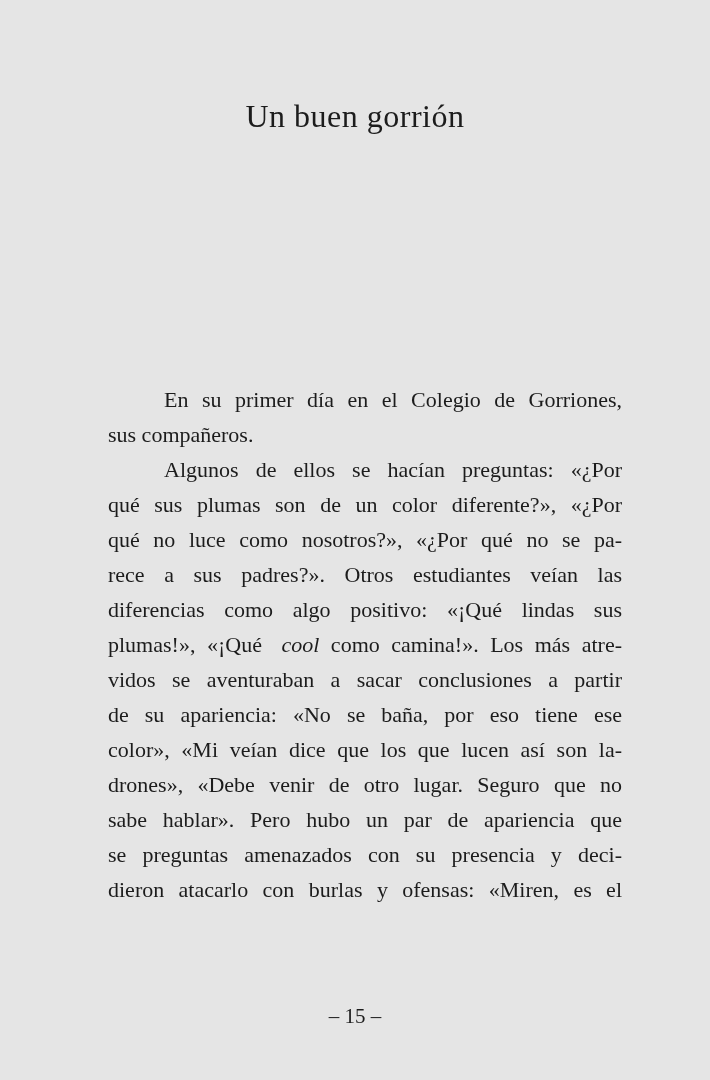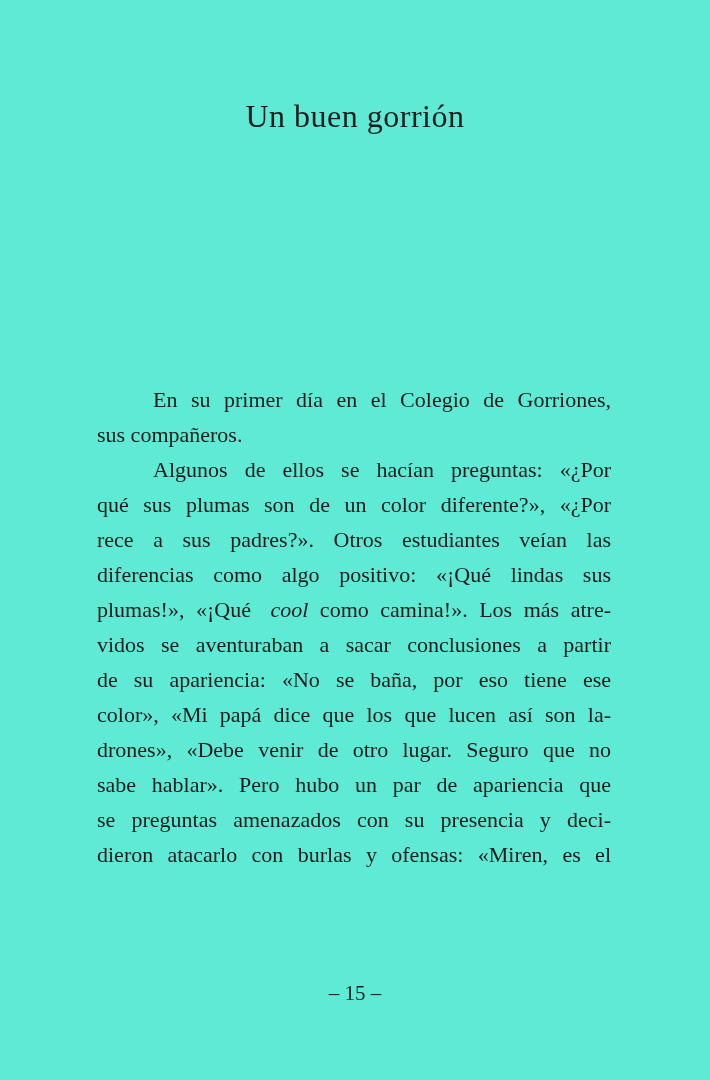--- a/index.html
+++ b/index.html
@@ -4,41 +4,41 @@
 <style>
   html, body {
     margin: 0;
     padding: 0;
     background: #ffffff;
   }
   .page {
     position: relative;
     width: 710px;
     height: 1080px;
-    background: #5eead4;
+    background: #e5e5e5;
     font-family: "Liberation Serif", "DejaVu Serif", serif;
     color: #1c1c1c;
     overflow: hidden;
   }
   .chapter-title {
     position: absolute;
     top: 94px;
     left: 0;
     width: 100%;
     text-align: center;
     font-size: 32px;
     font-weight: 400;
     line-height: 44px;
     letter-spacing: 0.5px;
     margin: 0;
   }
   .body-text {
     position: absolute;
     top: 382px;
-    left: 97px;
+    left: 108px;
     width: 514px;
     font-size: 22px;
     line-height: 35px;
   }
   .line {
     text-align: justify;
     text-align-last: justify;
     white-space: normal;
     height: 35px;
     overflow: visible;
@@ -49,21 +49,21 @@
   .line.flush-left {
     text-align: right;
     text-align-last: left;
   }
   .line em {
     font-style: italic;
     margin-left: 8px;
   }
   .page-number {
     position: absolute;
-    top: 980px;
+    top: 1003px;
     left: 0;
     width: 100%;
     text-align: center;
     font-size: 21px;
     line-height: 26px;
   }
 </style>
 </head>
 <body>
 
@@ -71,26 +71,27 @@
 
   <h1 class="chapter-title">Un buen gorrión</h1>
 
   <div class="body-text">
 
     <div class="line indent">En su primer día en el Colegio de Gorriones,</div>
     <div class="line flush-left">sus compañeros.</div>
 
     <div class="line indent">Algunos de ellos se hacían preguntas: «¿Por</div>
     <div class="line">qué sus plumas son de un color diferente?», «¿Por</div>
+    <div class="line">qué no luce como nosotros?», «¿Por qué no se pa-</div>
     <div class="line">rece a sus padres?». Otros estudiantes veían las</div>
     <div class="line">diferencias como algo positivo: «¡Qué lindas sus</div>
     <div class="line"><span>plumas!», «¡Qué </span><em>cool</em><span> como camina!». Los más atre-</span></div>
     <div class="line">vidos se aventuraban a sacar conclusiones a partir</div>
     <div class="line">de su apariencia: «No se baña, por eso tiene ese</div>
-    <div class="line">color», «Mi papá dice que los que lucen así son la-</div>
+    <div class="line">color», «Mi veían dice que los que lucen así son la-</div>
     <div class="line">drones», «Debe venir de otro lugar. Seguro que no</div>
     <div class="line">sabe hablar». Pero hubo un par de apariencia que</div>
     <div class="line">se preguntas amenazados con su presencia y deci-</div>
     <div class="line">dieron atacarlo con burlas y ofensas: «Miren, es el</div>
 
   </div>
 
   <div class="page-number">– 15 –</div>
 
 </div>

